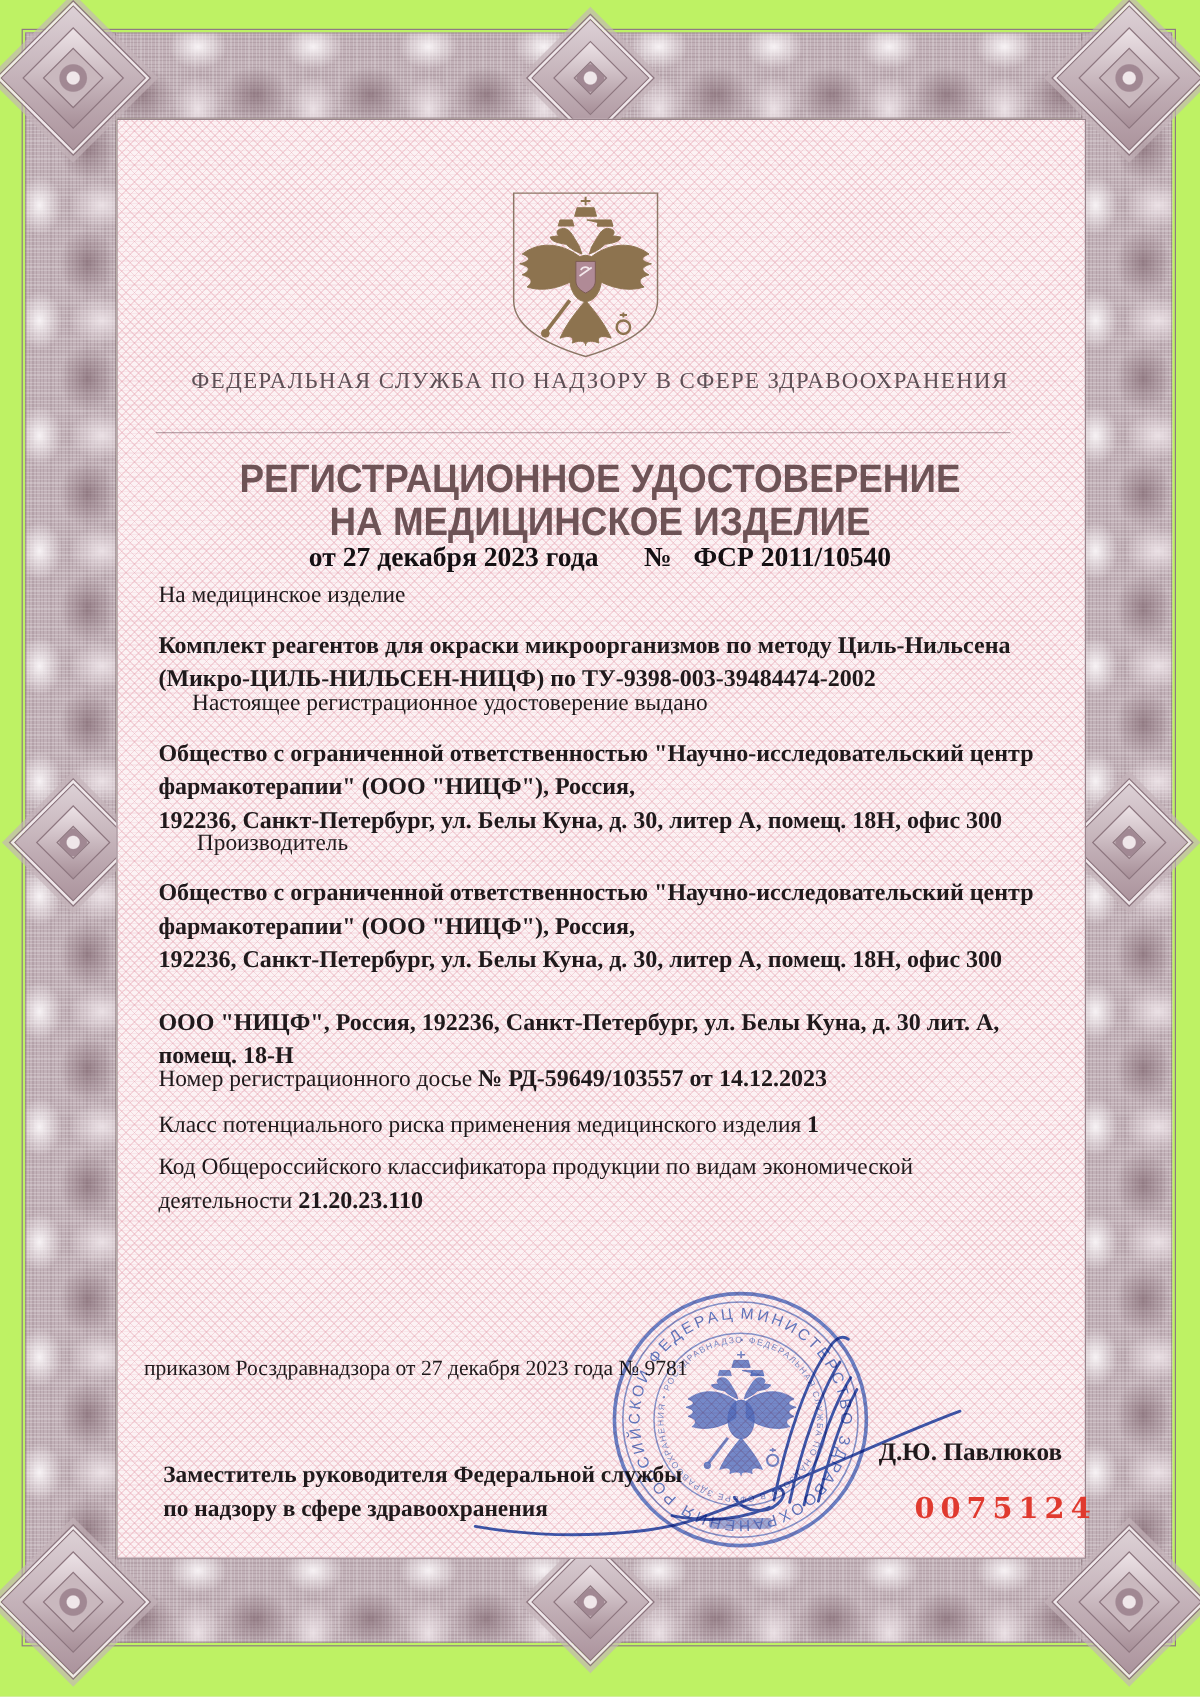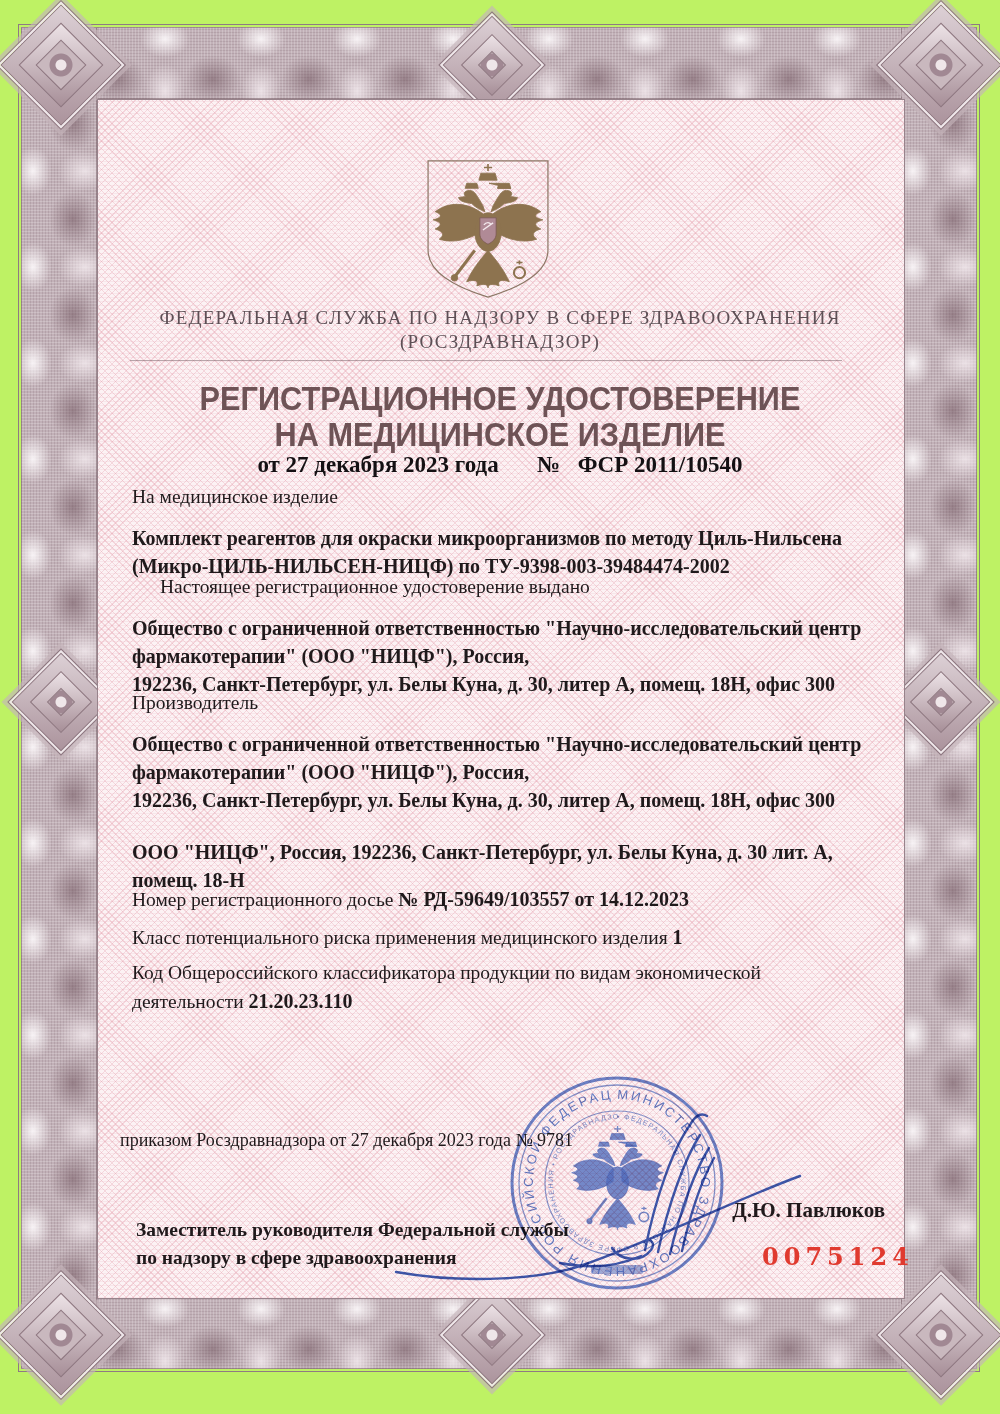--- a/index.html
+++ b/index.html
@@ -119,38 +119,37 @@
 
       <circle cx="94" cy="114" r="5.5" fill="none" stroke-width="2"></circle>
         <path d="M94,106 v-4 M91,104 h6" fill="none" stroke-width="1.6"></path>
     </g>
 
     <path d="M55,60 h16 v16 c0,5 -4,8 -8,10 c-4,-2 -8,-5 -8,-10 Z" fill="#b08a96" stroke="#7b5a52" stroke-width="0.8"></path>
     <path d="M58,72 l10,-7 M59,67 c2,-3 6,-3 7,0" fill="none" stroke="#f3e8ec" stroke-width="1.4"></path>
   </svg>
 
   <div class="abs agency" style="top:307px;">ФЕДЕРАЛЬНАЯ СЛУЖБА ПО НАДЗОРУ В СФЕРЕ ЗДРАВООХРАНЕНИЯ</div>
-  <div class="abs agency" style="top:331px;">(РОСЗДРАВНАДЗОР)</div>
   <div class="divider"></div>
   <div class="abs title" style="top:380px;">РЕГИСТРАЦИОННОЕ УДОСТОВЕРЕНИЕ</div>
   <div class="abs title" style="top:416px;">НА МЕДИЦИНСКОЕ ИЗДЕЛИЕ</div>
   <div class="abs dateline" style="top:452px;">
     <span>от 27 декабря 2023 года</span><span class="gap"></span><span>№</span><span class="gap2"></span><span>ФСР 2011/10540</span>
   </div>
 
   <div class="abs lbl" style="left:132px;top:486px;">На медицинское изделие</div>
   <div class="abs bval" style="left:132px;top:512px;">Комплект реагентов для окраски микроорганизмов по методу Циль-Нильсена</div>
   <div class="abs bval" style="left:132px;top:540px;">(Микро-ЦИЛЬ-НИЛЬСЕН-НИЦФ) по ТУ-9398-003-39484474-2002</div>
 
   <div class="abs lbl" style="left:132px;top:576px;padding-left:28px;">Настоящее регистрационное удостоверение выдано</div>
   <div class="abs bval" style="left:132px;top:602px;">Общество с ограниченной ответственностью "Научно-исследовательский центр</div>
   <div class="abs bval" style="left:132px;top:630px;">фармакотерапии" (ООО "НИЦФ"), Россия,</div>
   <div class="abs bval" style="left:132px;top:658px;">192236, Санкт-Петербург, ул. Белы Куна, д. 30, литер А, помещ. 18Н, офис 300</div>
 
-  <div class="abs lbl" style="left:132px;top:692px;">Производитель</div>
+  <div class="abs lbl" style="left:132px;top:692px;padding-left:32px;">Производитель</div>
   <div class="abs bval" style="left:132px;top:718px;">Общество с ограниченной ответственностью "Научно-исследовательский центр</div>
   <div class="abs bval" style="left:132px;top:746px;">фармакотерапии" (ООО "НИЦФ"), Россия,</div>
   <div class="abs bval" style="left:132px;top:774px;">192236, Санкт-Петербург, ул. Белы Куна, д. 30, литер А, помещ. 18Н, офис 300</div>
 
   <div class="abs bval" style="left:132px;top:826px;">ООО "НИЦФ", Россия, 192236, Санкт-Петербург, ул. Белы Куна, д. 30 лит. А,</div>
   <div class="abs bval" style="left:132px;top:854px;">помещ. 18-Н</div>
 
   <div class="abs" style="left:132px;top:888px;">
     <span class="lbl">Номер регистрационного досье </span><span class="bval">№ РД-59649/103557 от 14.12.2023</span>
   </div>

